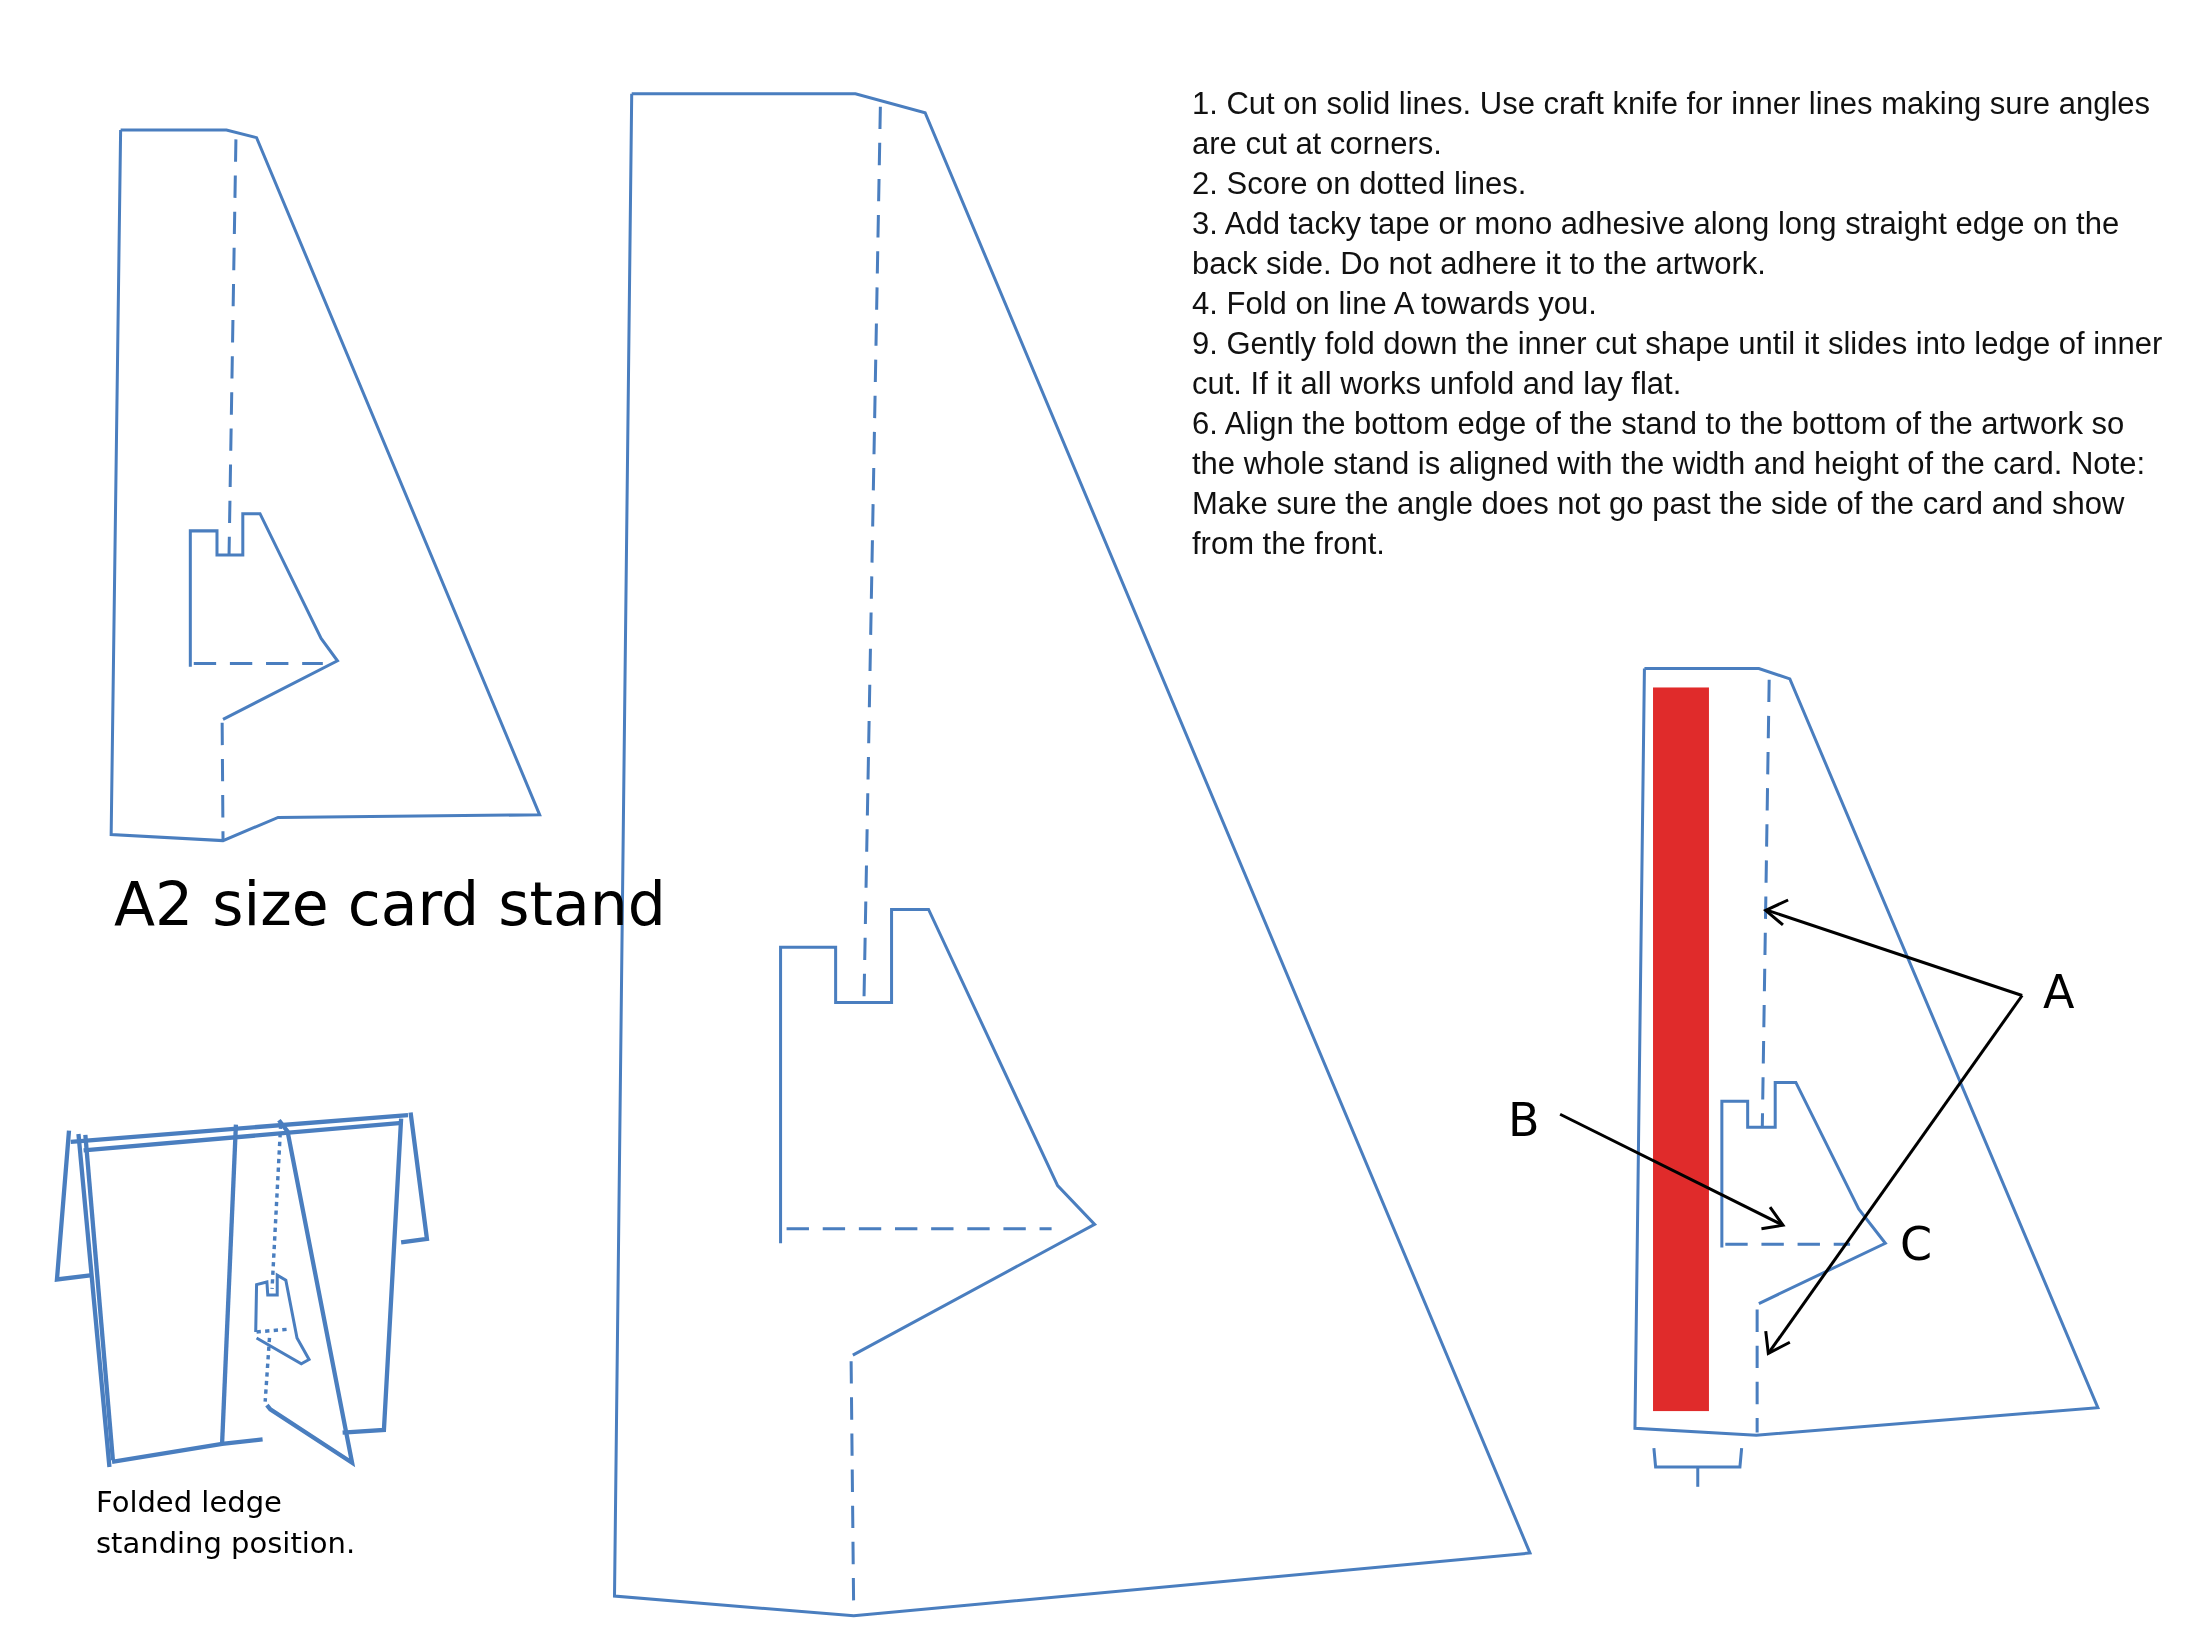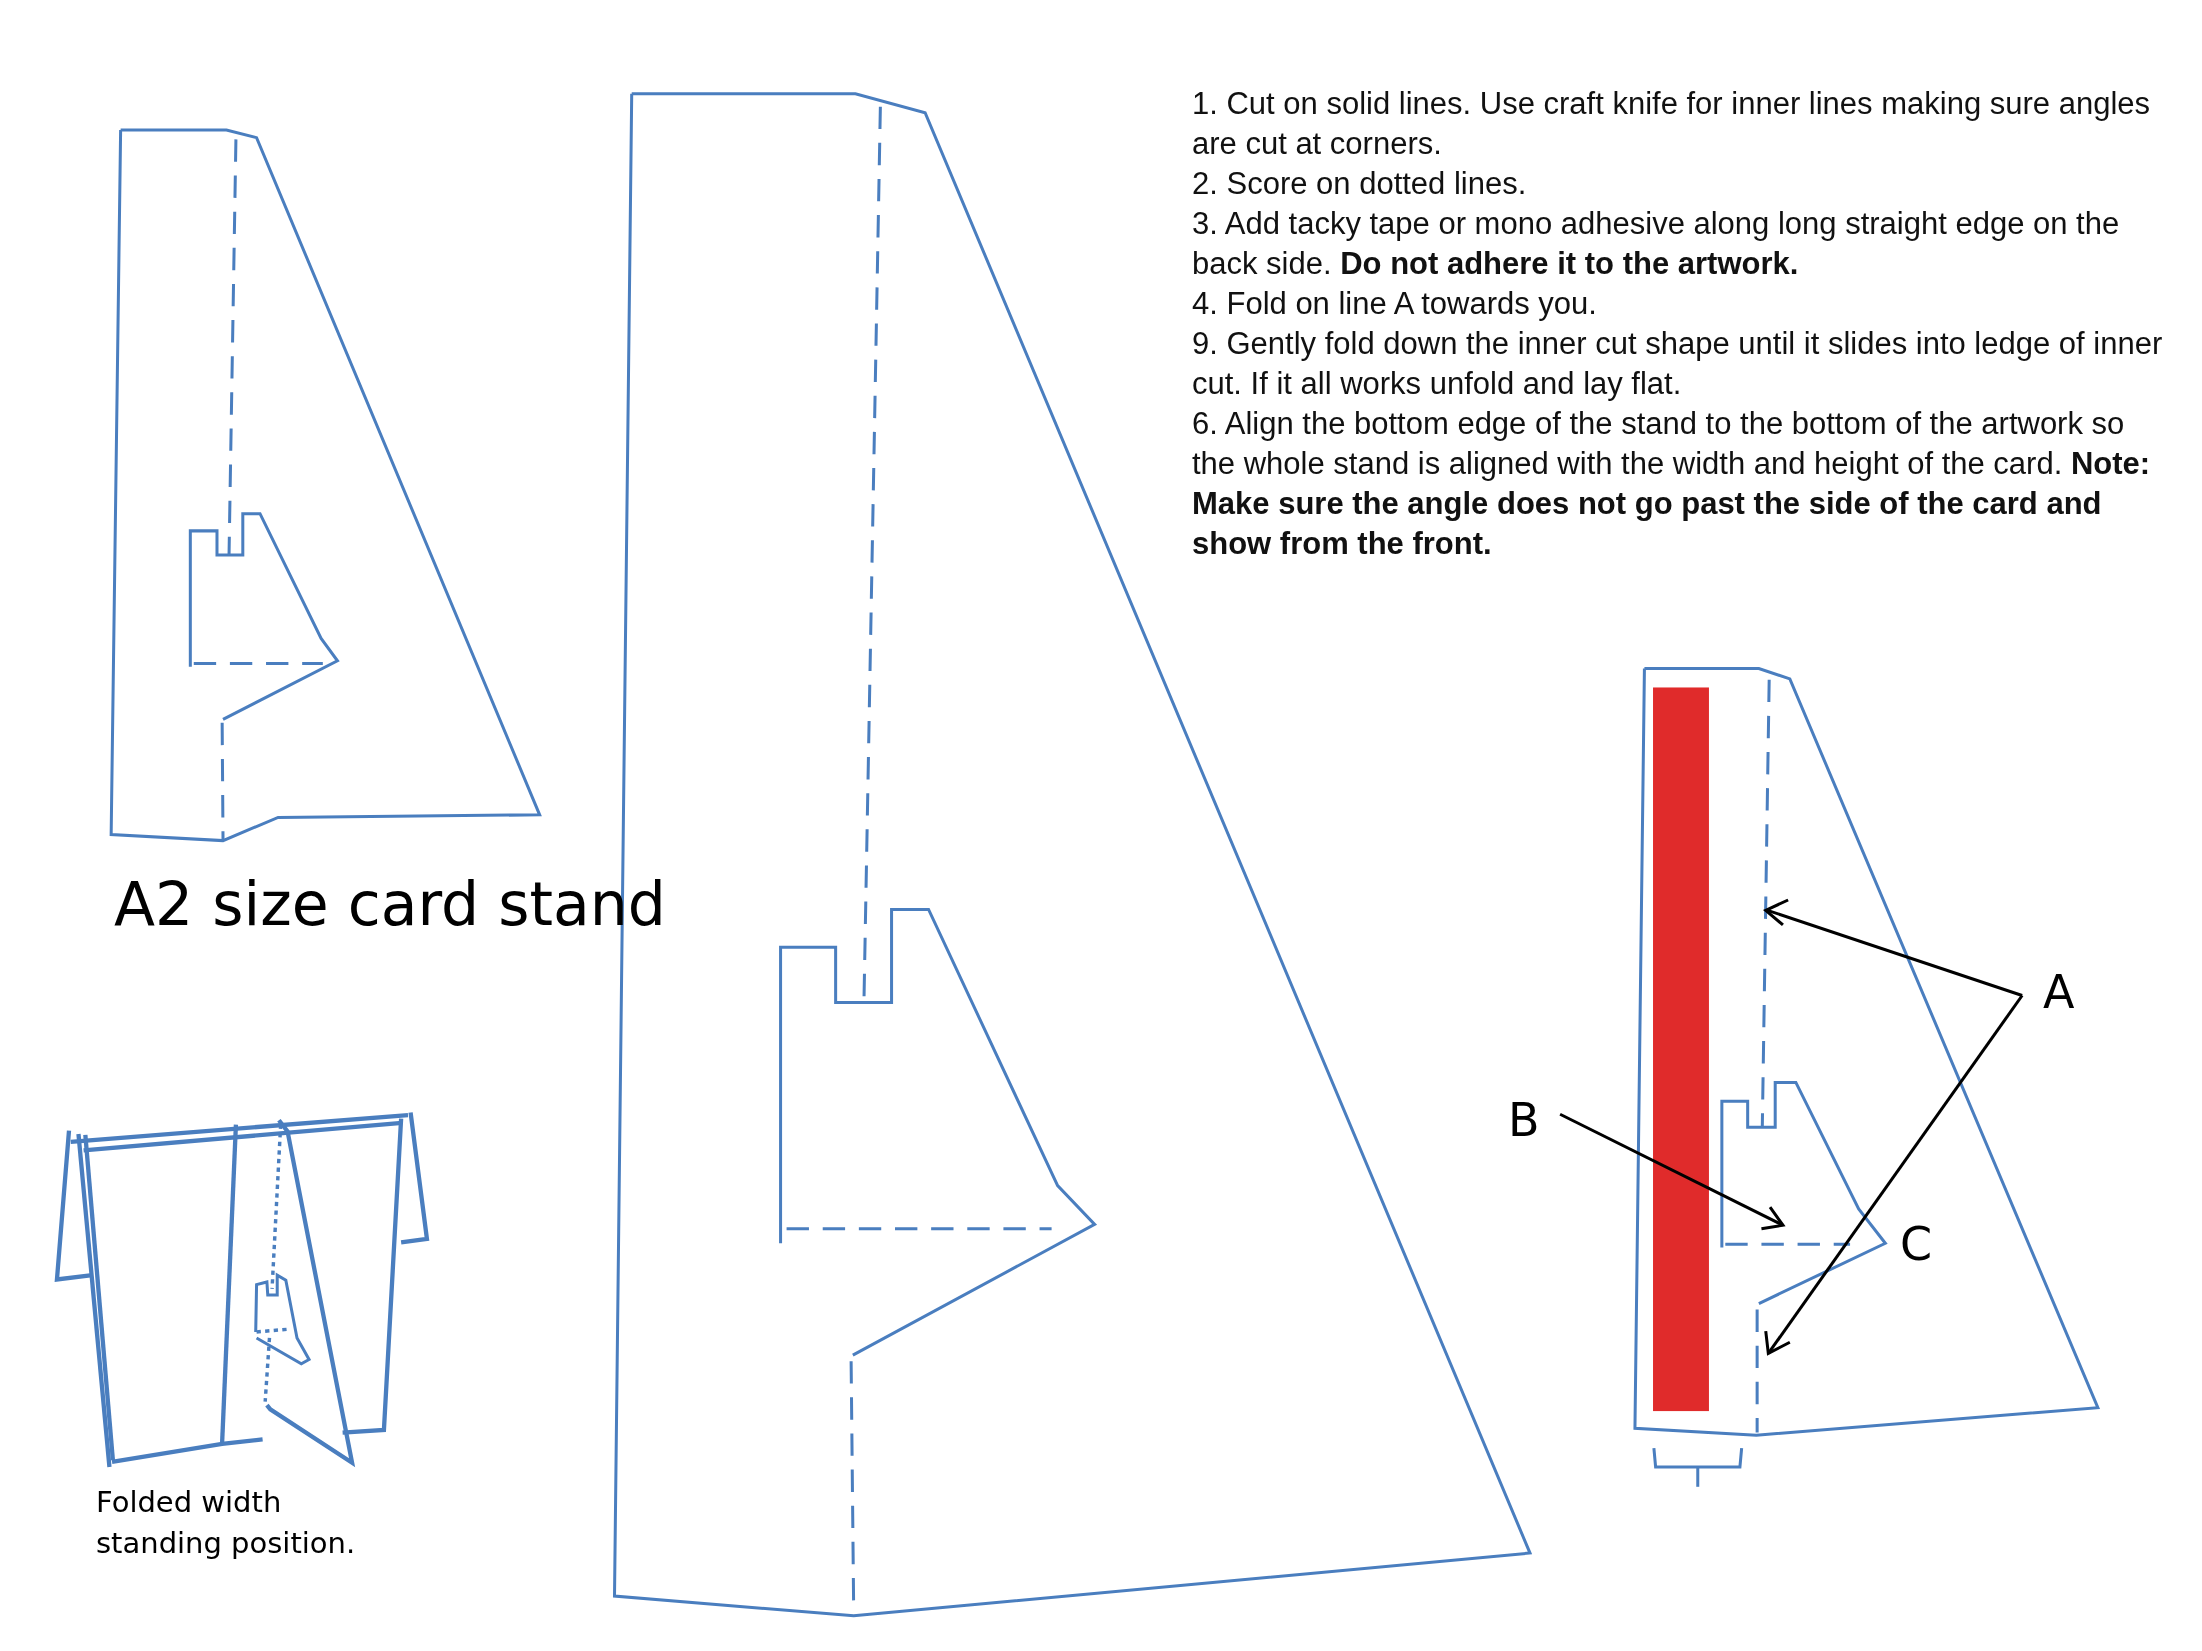--- a/index.html
+++ b/index.html
@@ -5,21 +5,21 @@
   html,body{margin:0;padding:0;background:#ffffff;}
   body{width:2203px;height:1652px;position:relative;overflow:hidden;font-family:"Liberation Sans",sans-serif;}
   svg.canvas{position:absolute;left:0;top:0;}
   .cut{fill:none;stroke:#4a7ebf;stroke-width:3.5;stroke-linejoin:miter;}
   .cut-thick{fill:none;stroke:#4a7ebf;stroke-width:5;}
   .score{fill:none;stroke:#4a7ebf;stroke-width:3.5;stroke-dasharray:26 16;}
   .dotted{fill:none;stroke:#4a7ebf;stroke-width:4;stroke-dasharray:5 5;}
   .arrow{fill:none;stroke:#000;stroke-width:3.5;}
   .instructions{position:absolute;left:1192px;top:84px;width:981px;font-size:31px;line-height:40px;color:#111;font-family:"Liberation Sans",sans-serif;}
   .instructions p{margin:0;}
-  .instructions b{font-weight:bold;}
+  .instructions b{font-weight:normal;}
   .label{position:absolute;color:#000;font-family:"DejaVu Sans",sans-serif;}
   .title-a2{left:114px;top:869px;font-size:60px;}
   .caption{left:96px;top:1482px;font-size:29px;line-height:41px;}
   .letter{font-size:46px;}
 </style>
 </head>
 <body>
 
 <svg class="canvas" width="2203" height="1652" viewBox="0 0 2560 1920">
 
@@ -70,21 +70,21 @@
     <polyline class="cut-thick" points="324,1302 334,1315 409,1700 314,1638 310,1633"></polyline>
     <line class="dotted" x1="326" y1="1307" x2="316" y2="1498"></line>
     <line class="dotted" x1="313" y1="1555" x2="308" y2="1629"></line>
     <polyline class="cut" points="297,1548 298,1493 310,1490 311,1505 322,1505 322,1482 332,1488 345,1555 359,1580 350,1585 298,1555"></polyline>
     <line class="dotted" x1="298" y1="1548" x2="333" y2="1545"></line>
   </g>
 </svg>
 
 <div class="label title-a2">A2 size card stand</div>
 <div class="label caption">
-  <div>Folded width</div>
+  <div>Folded ledge</div>
   <div>standing position.</div>
 </div>
 <div class="label letter" style="left:2043px;top:965px;">A</div>
 <div class="label letter" style="left:1508px;top:1093px;">B</div>
 <div class="label letter" style="left:1900px;top:1217px;">C</div>
 
 <div class="instructions">
   <p><span>1. Cut on solid lines. Use craft knife for inner lines making sure angles are cut at corners.</span><b></b></p>
   <p><span>2. Score on dotted lines.</span><b></b></p>
   <p><span>3. Add tacky tape or mono adhesive along long straight edge on the back side.  </span><b>Do not adhere it to the artwork.</b></p>

